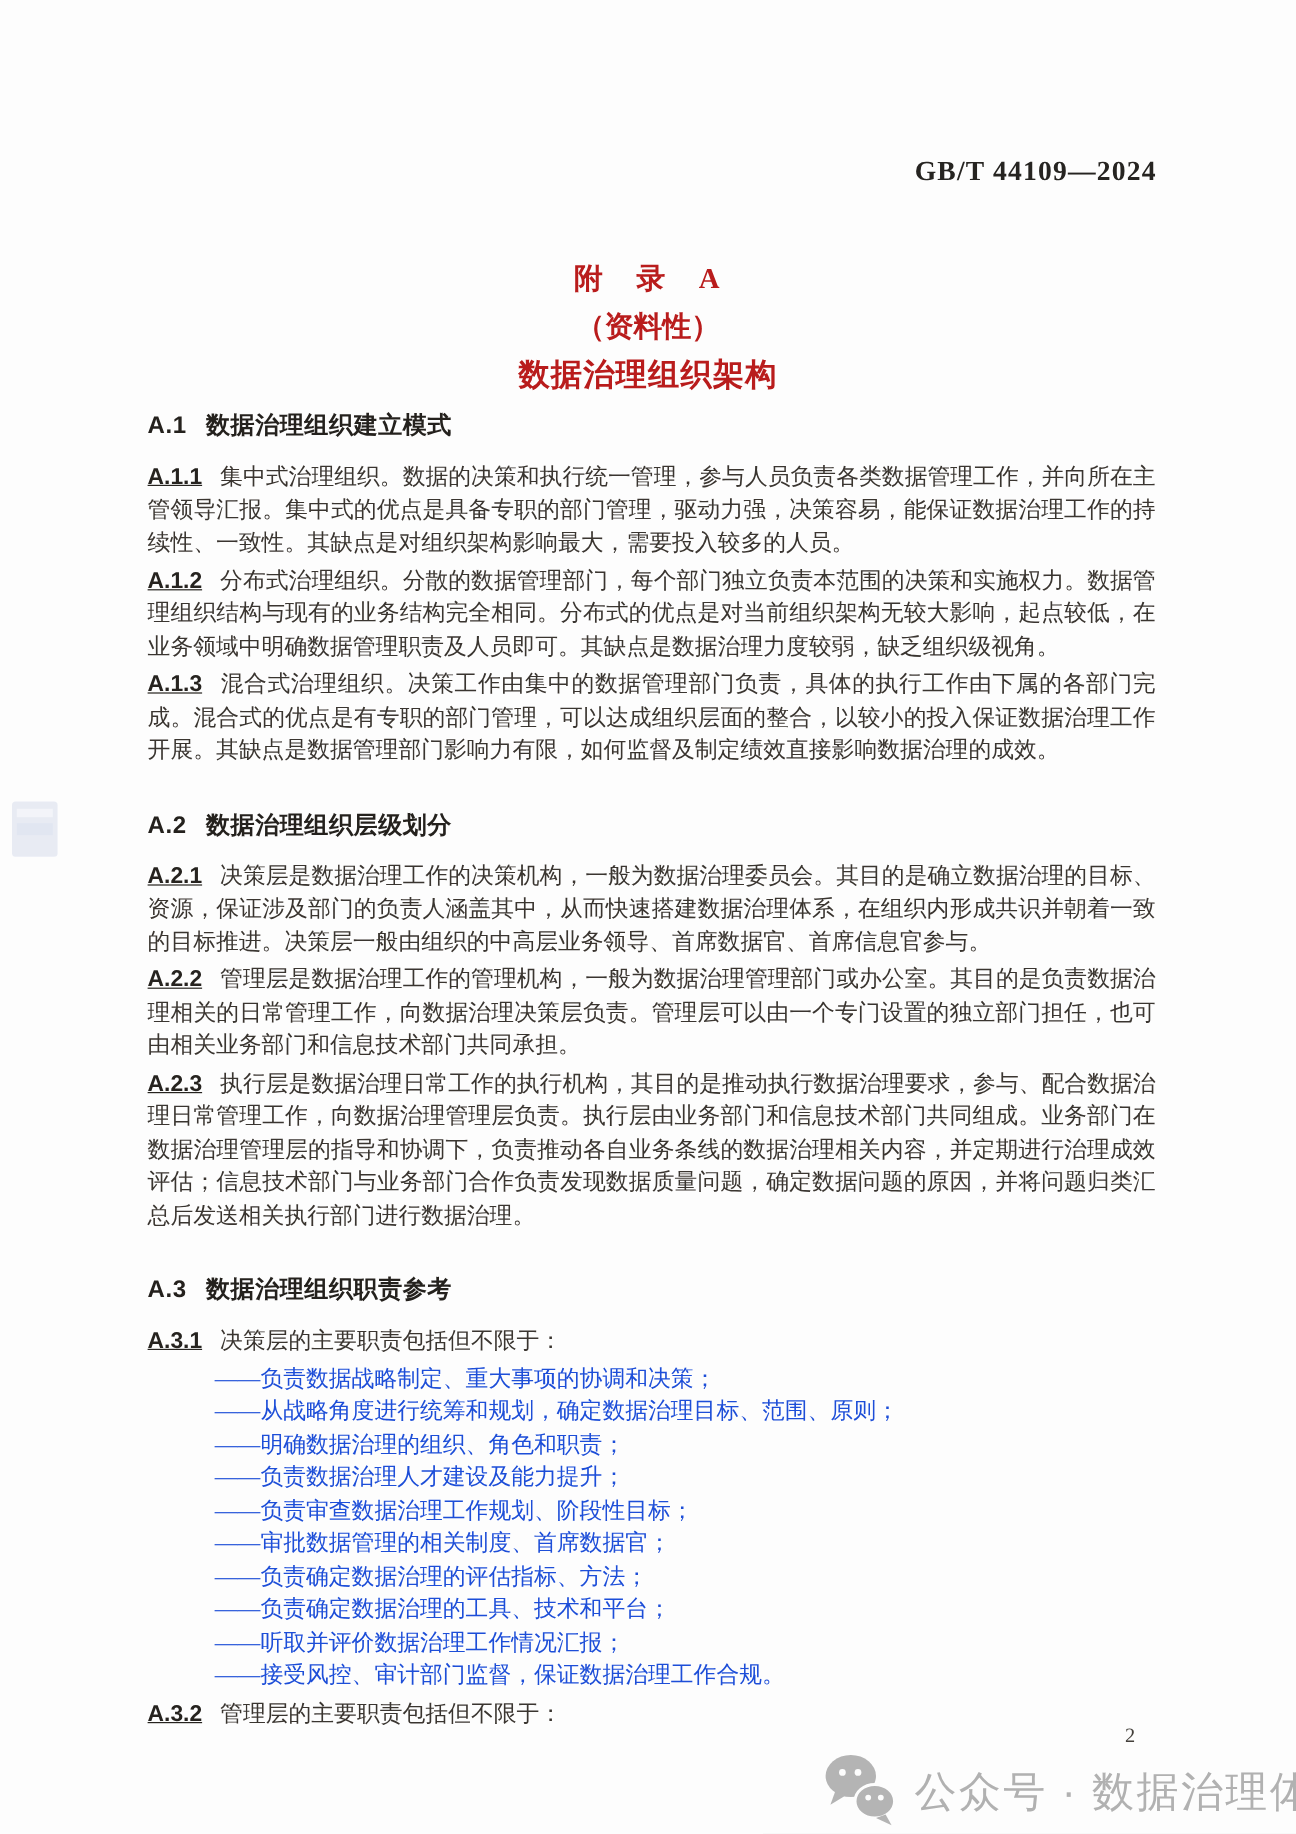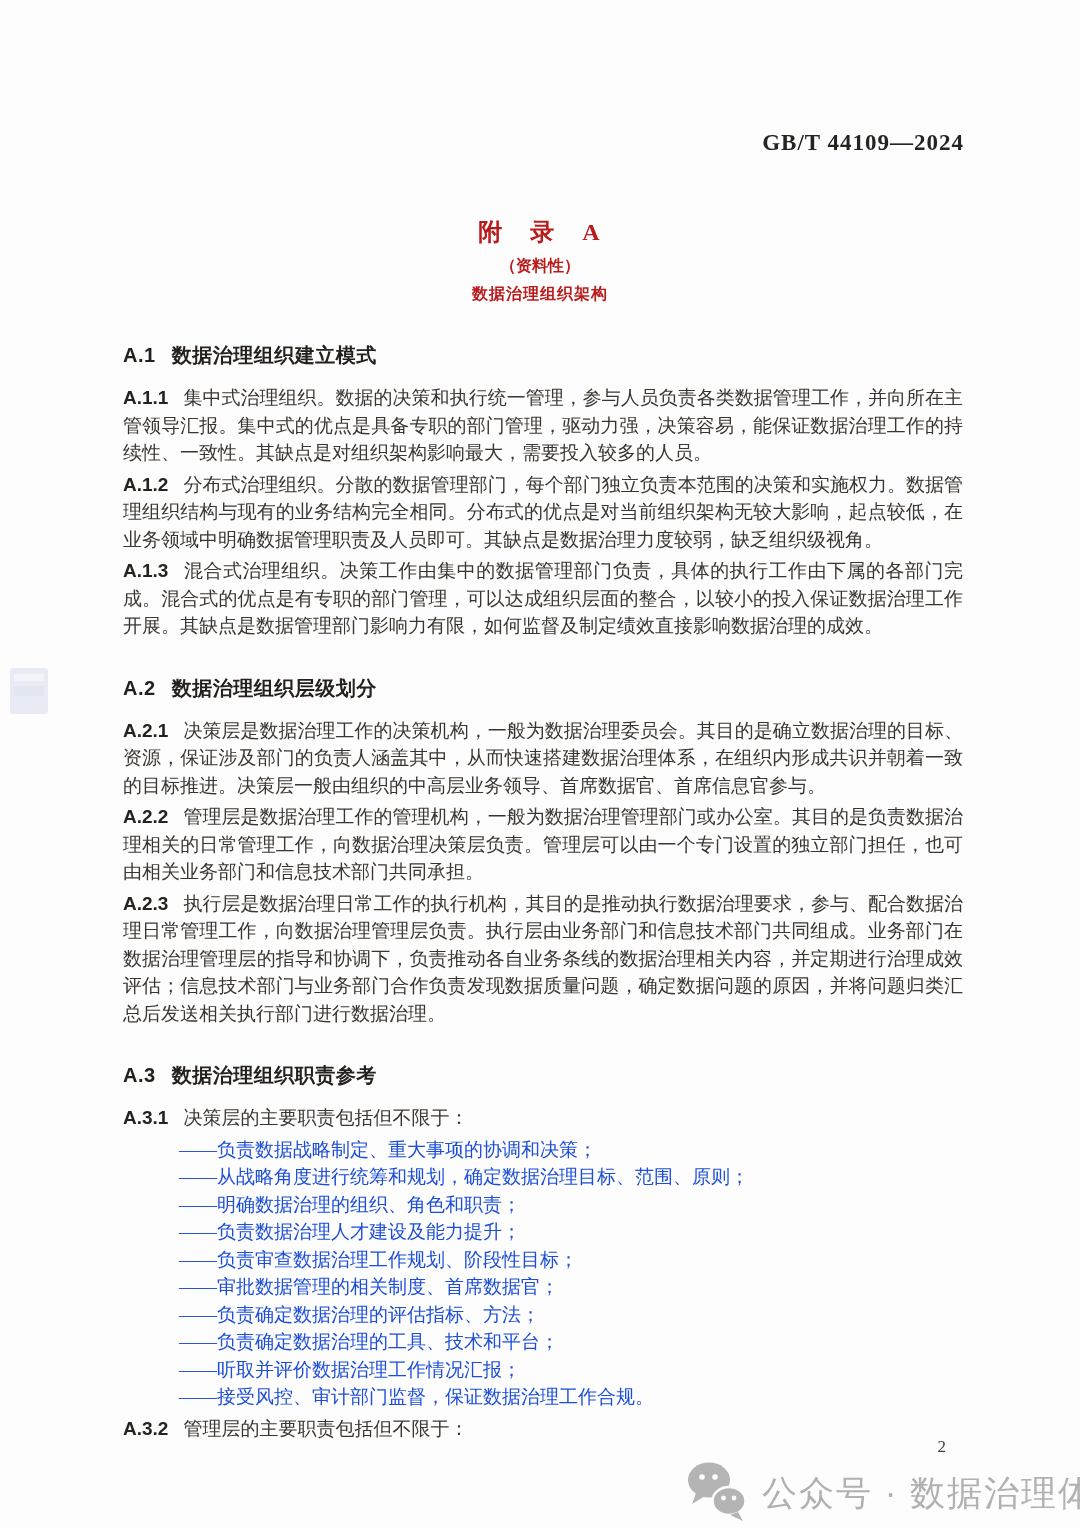--- a/index.html
+++ b/index.html
@@ -19,22 +19,22 @@
     font-family:"Liberation Serif", serif;
     font-weight:700; font-size:23px; letter-spacing:1px;
     color:#262421;
   }
   
   .title-block {
     position:absolute; top:216px; left:0; width:100%;
     text-align:center; color:#b91c1c;
   }
   .title-block .t1 { font-size:24px; font-weight:700; letter-spacing:2px; }
-  .title-block .t2 { font-size:16px; font-weight:700; margin-top:8px; }
-  .title-block .t3 { font-size:16px; font-weight:700; margin-top:7px; letter-spacing:1px; }
+  .title-block .t2 { font-size:24px; font-weight:700; margin-top:8px; }
+  .title-block .t3 { font-size:26px; font-weight:700; margin-top:7px; letter-spacing:1px; }
 
   
   .doc-body {
     position:absolute; top:342px; left:123px; width:840px;
     font-size:19px; line-height:27.5px;
   }
   h2.sec-heading {
     font-family:"Liberation Sans", sans-serif;
     font-size:20px; line-height:27px; font-weight:700;
     color:#24211d; margin:0 0 15px 0;
@@ -44,20 +44,21 @@
   h2.sec-heading.gap { margin-top:35px; }
   p.clause {
     text-align:justify;
     margin:0 0 4px 0;
     color:#3a3530;
   }
   .clause-num {
     font-family:"Liberation Sans", sans-serif;
     font-weight:700; color:#26231f;
     margin-right:15px;
+    text-decoration:underline;
   }
   ul.duty-list {
     list-style:none;
     margin:2px 0 4px 0;
     padding-left:44px;
   }
   ul.duty-list li {
     line-height:27.5px;
     color:#1d4ed8;
     margin-left:12px;

